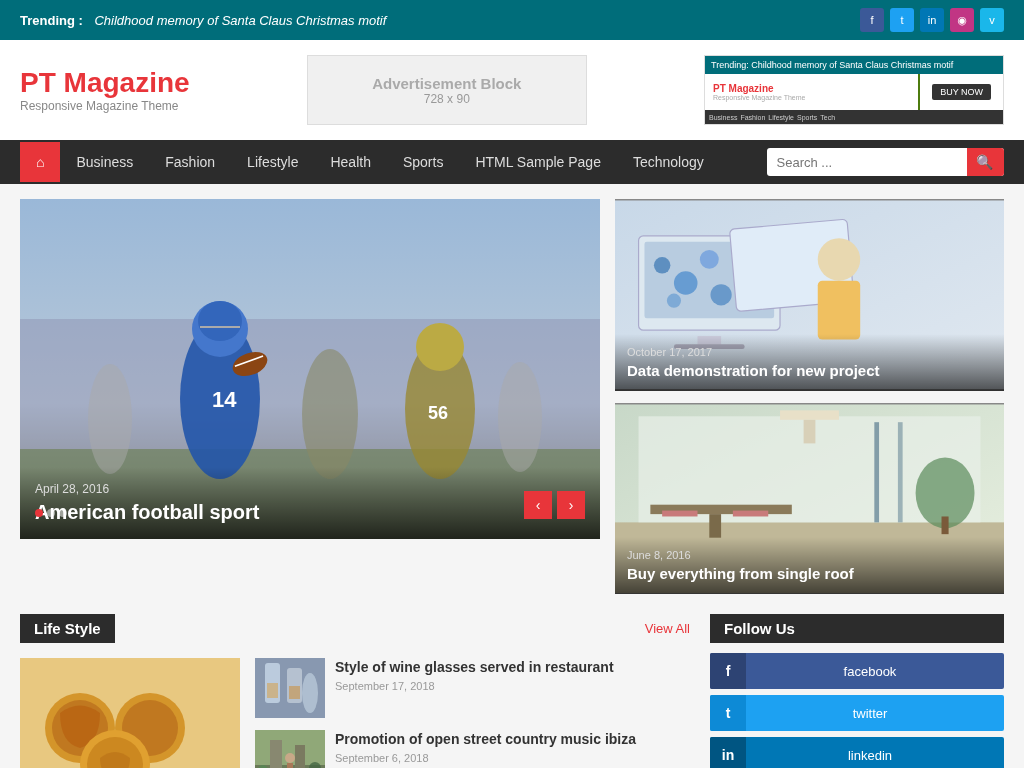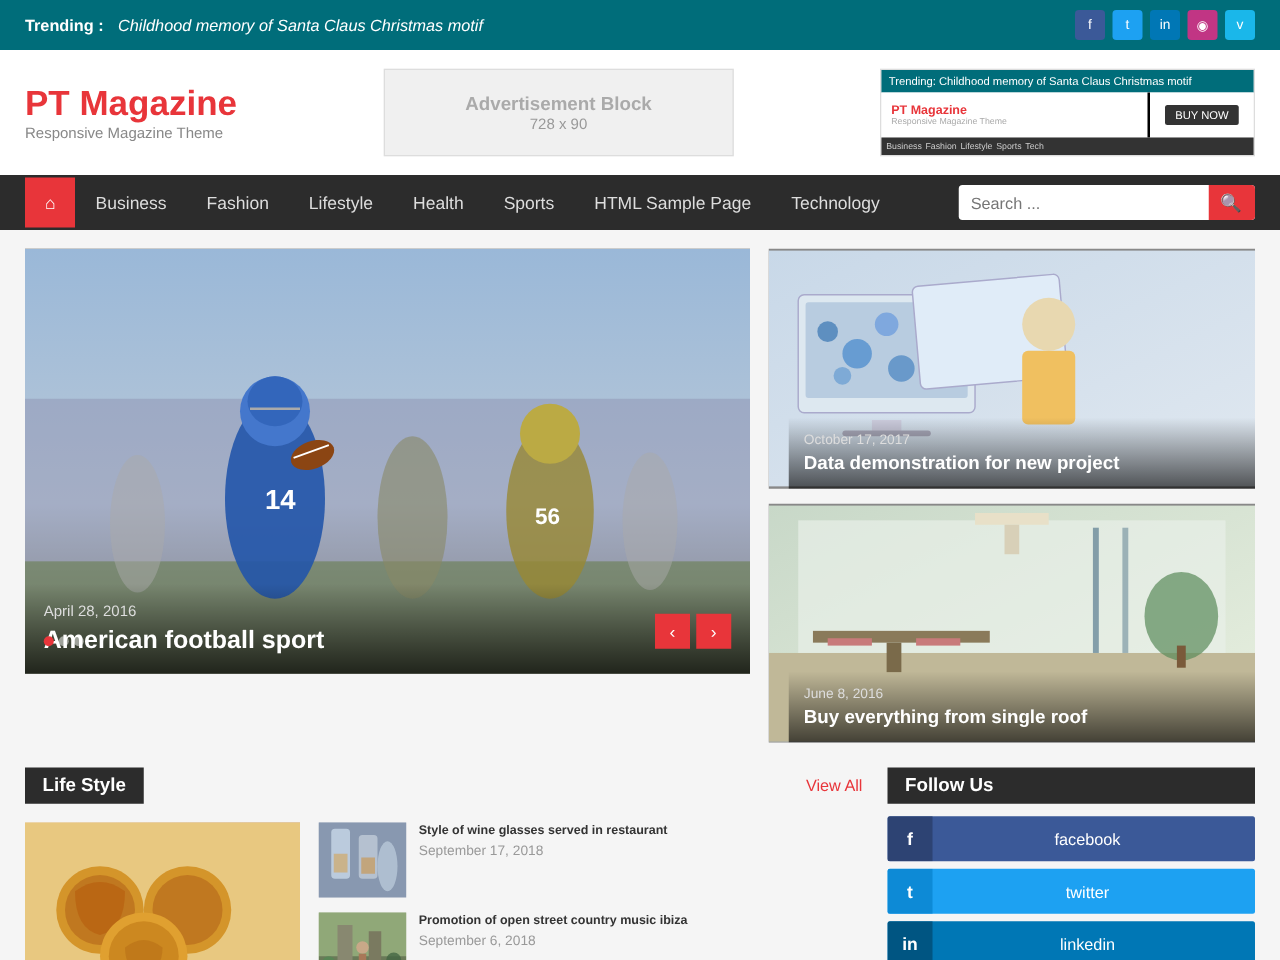--- a/index.html
+++ b/index.html
@@ -94,21 +94,21 @@
       padding: 4px 8px;
     }
     .preview-logo-text { color: #e8353a; font-size: 10px; font-weight: bold; }
     .preview-logo-sub { color: #aaa; font-size: 7px; }
     .preview-buy {
       background: #fff;
       display: flex;
       align-items: center;
       justify-content: center;
       padding: 4px 12px;
-      border-left: 2px solid #000000;
+      border-left: 2px solid #4d7c0f;
     }
     .buy-btn {
       background: #333;
       color: #fff;
       font-size: 9px;
       padding: 3px 8px;
       border-radius: 2px;
     }
     .preview-nav {
       background: #333;
@@ -230,21 +230,21 @@
     }
     .hero-side-item {
       flex: 1;
       position: relative;
       background: #888;
       overflow: hidden;
     }
     .side-overlay {
       position: absolute;
       bottom: 0;
-      left: 16px;
+      left: 0;
       right: 0;
       padding: 12px;
       background: linear-gradient(transparent, rgba(0,0,0,0.65));
     }
     .side-overlay .date { color: #ddd; font-size: 11px; margin-bottom: 4px; }
     .side-overlay .title { color: #fff; font-size: 15px; font-weight: bold; }
 
     
     .lifestyle-section {
       display: flex;
@@ -295,21 +295,21 @@
     }
     .article-thumb {
       width: 70px;
       height: 60px;
       flex-shrink: 0;
       background: #aaa;
     }
     .article-thumb-1 { background: linear-gradient(135deg, #8898b0 0%, #b0b8c8 100%); }
     .article-thumb-2 { background: linear-gradient(135deg, #90a878 0%, #a8b898 100%); }
     .article-info .art-title {
-      font-size: 10px;
+      font-size: 14px;
       font-weight: bold;
       color: #333;
       line-height: 1.3;
       margin-bottom: 4px;
     }
     .article-info .art-date {
       font-size: 11px;
       color: #999;
     }
 

